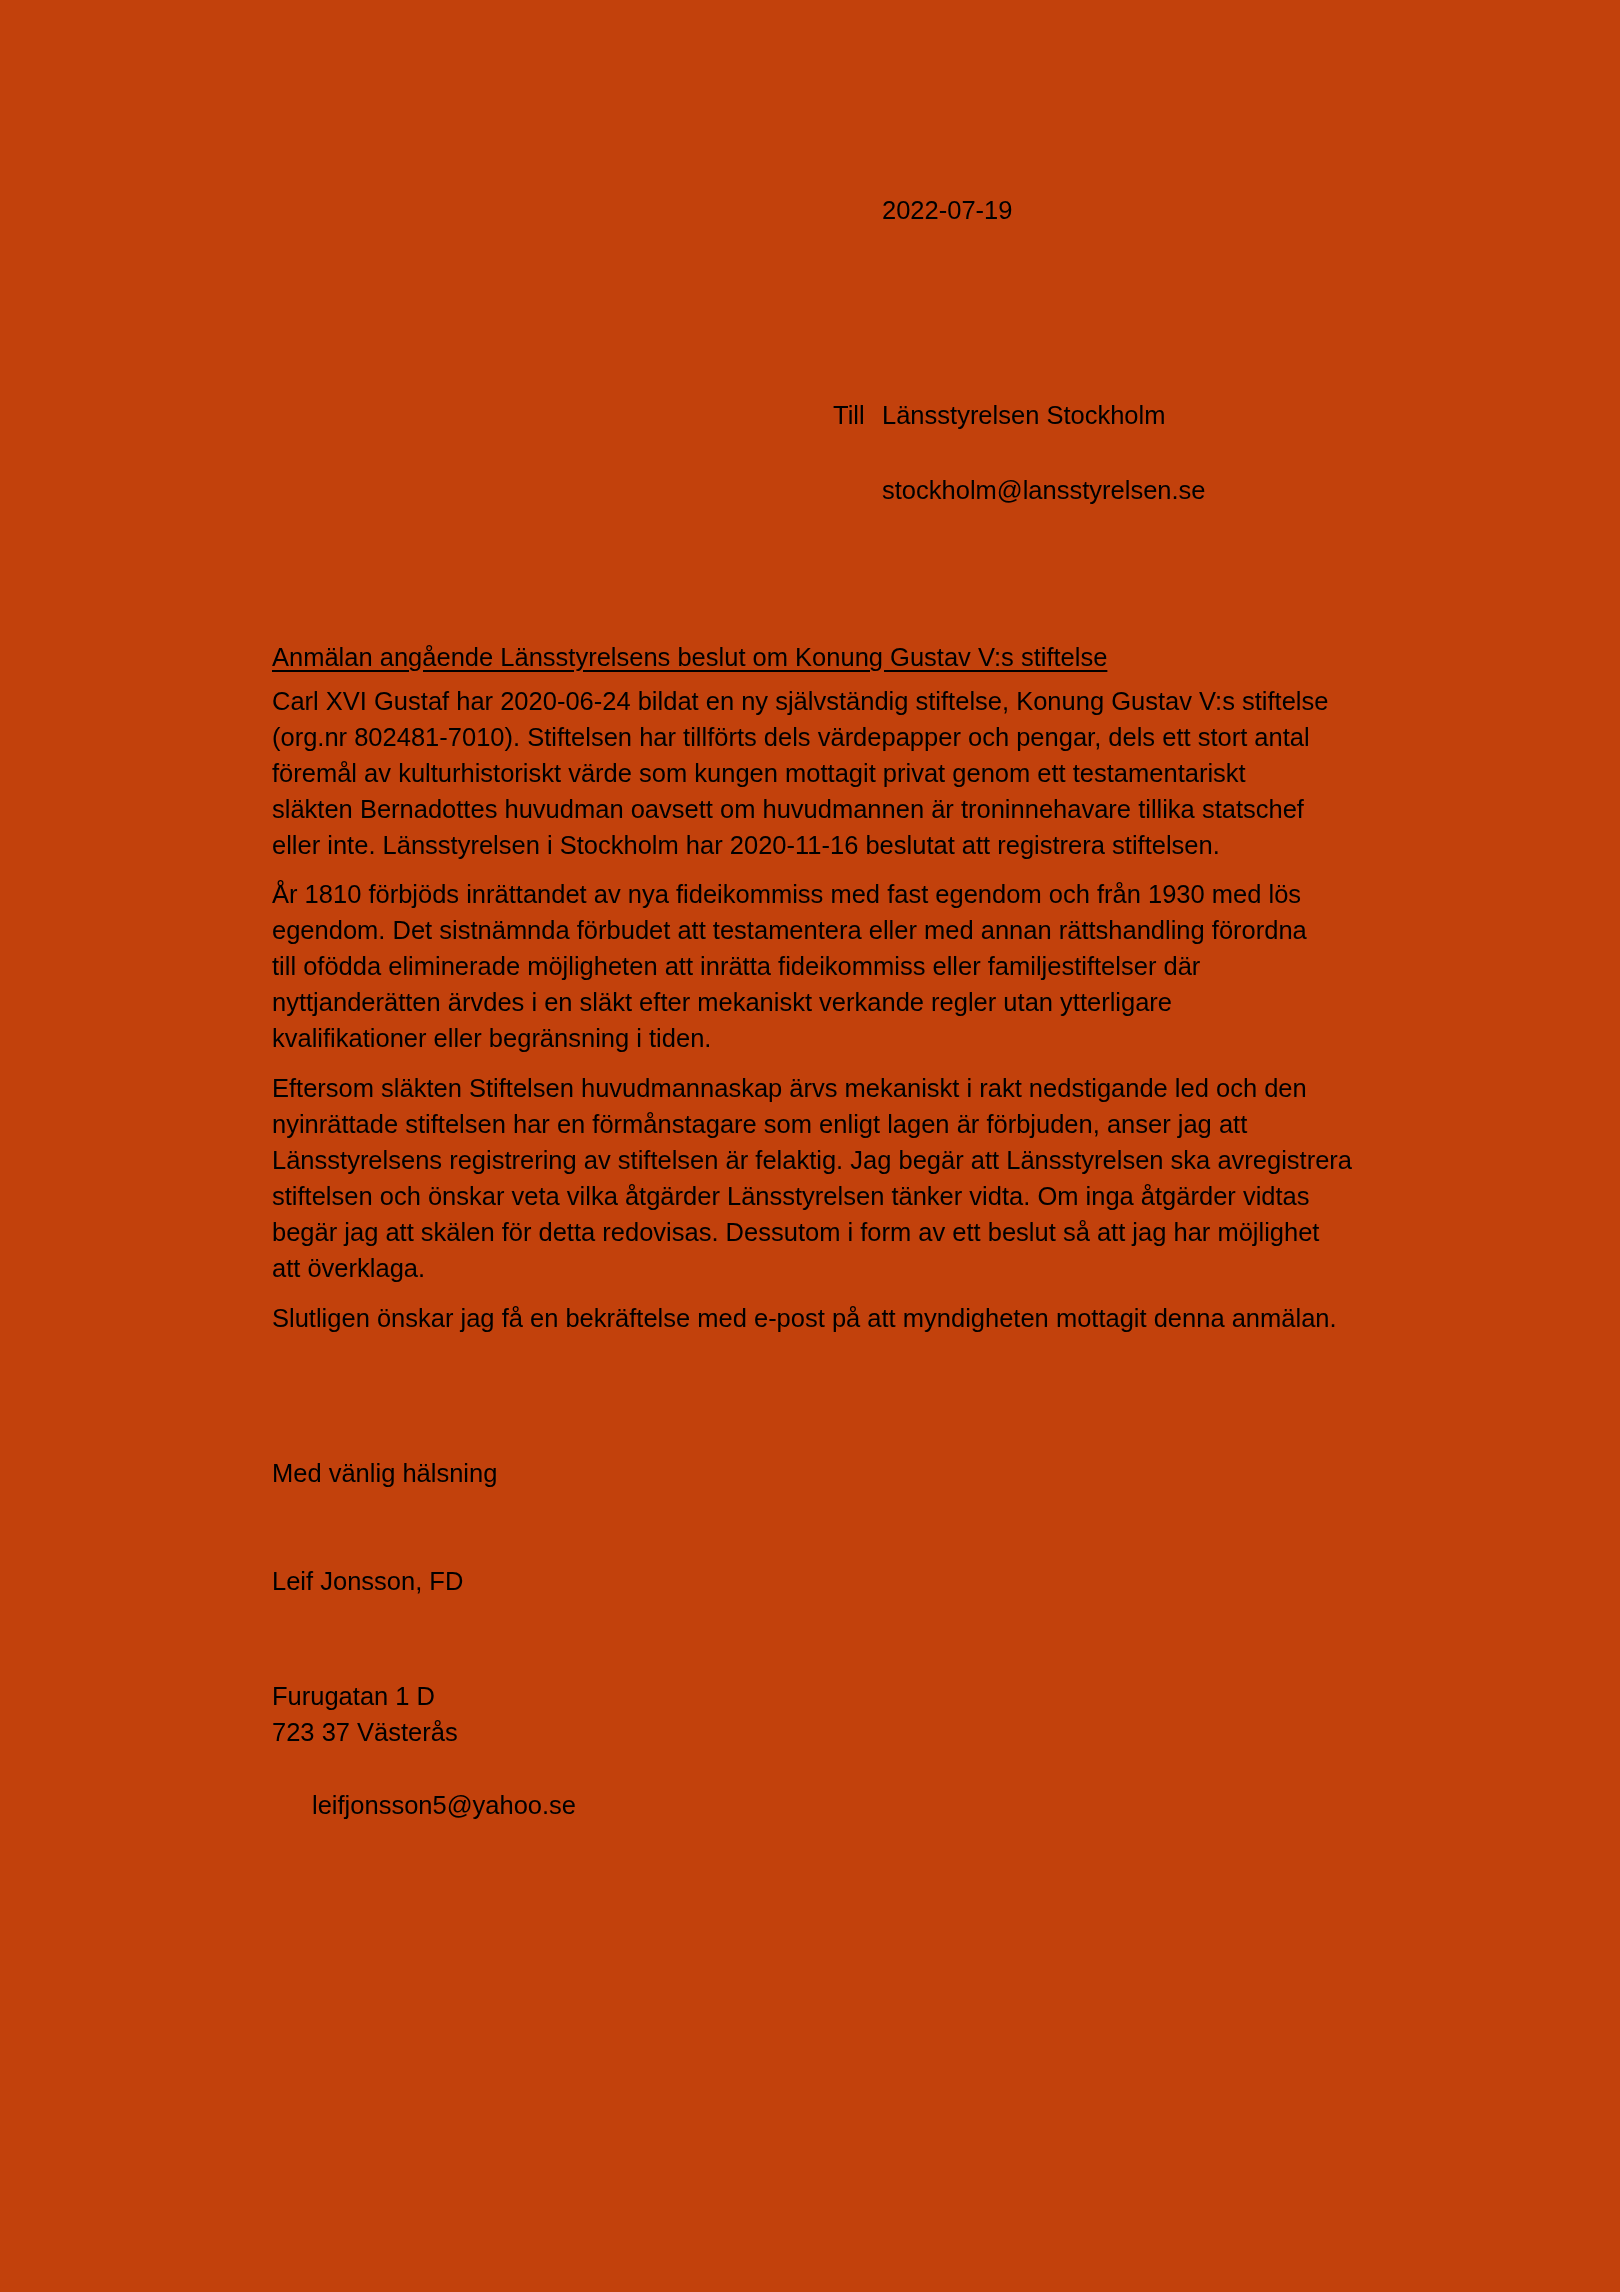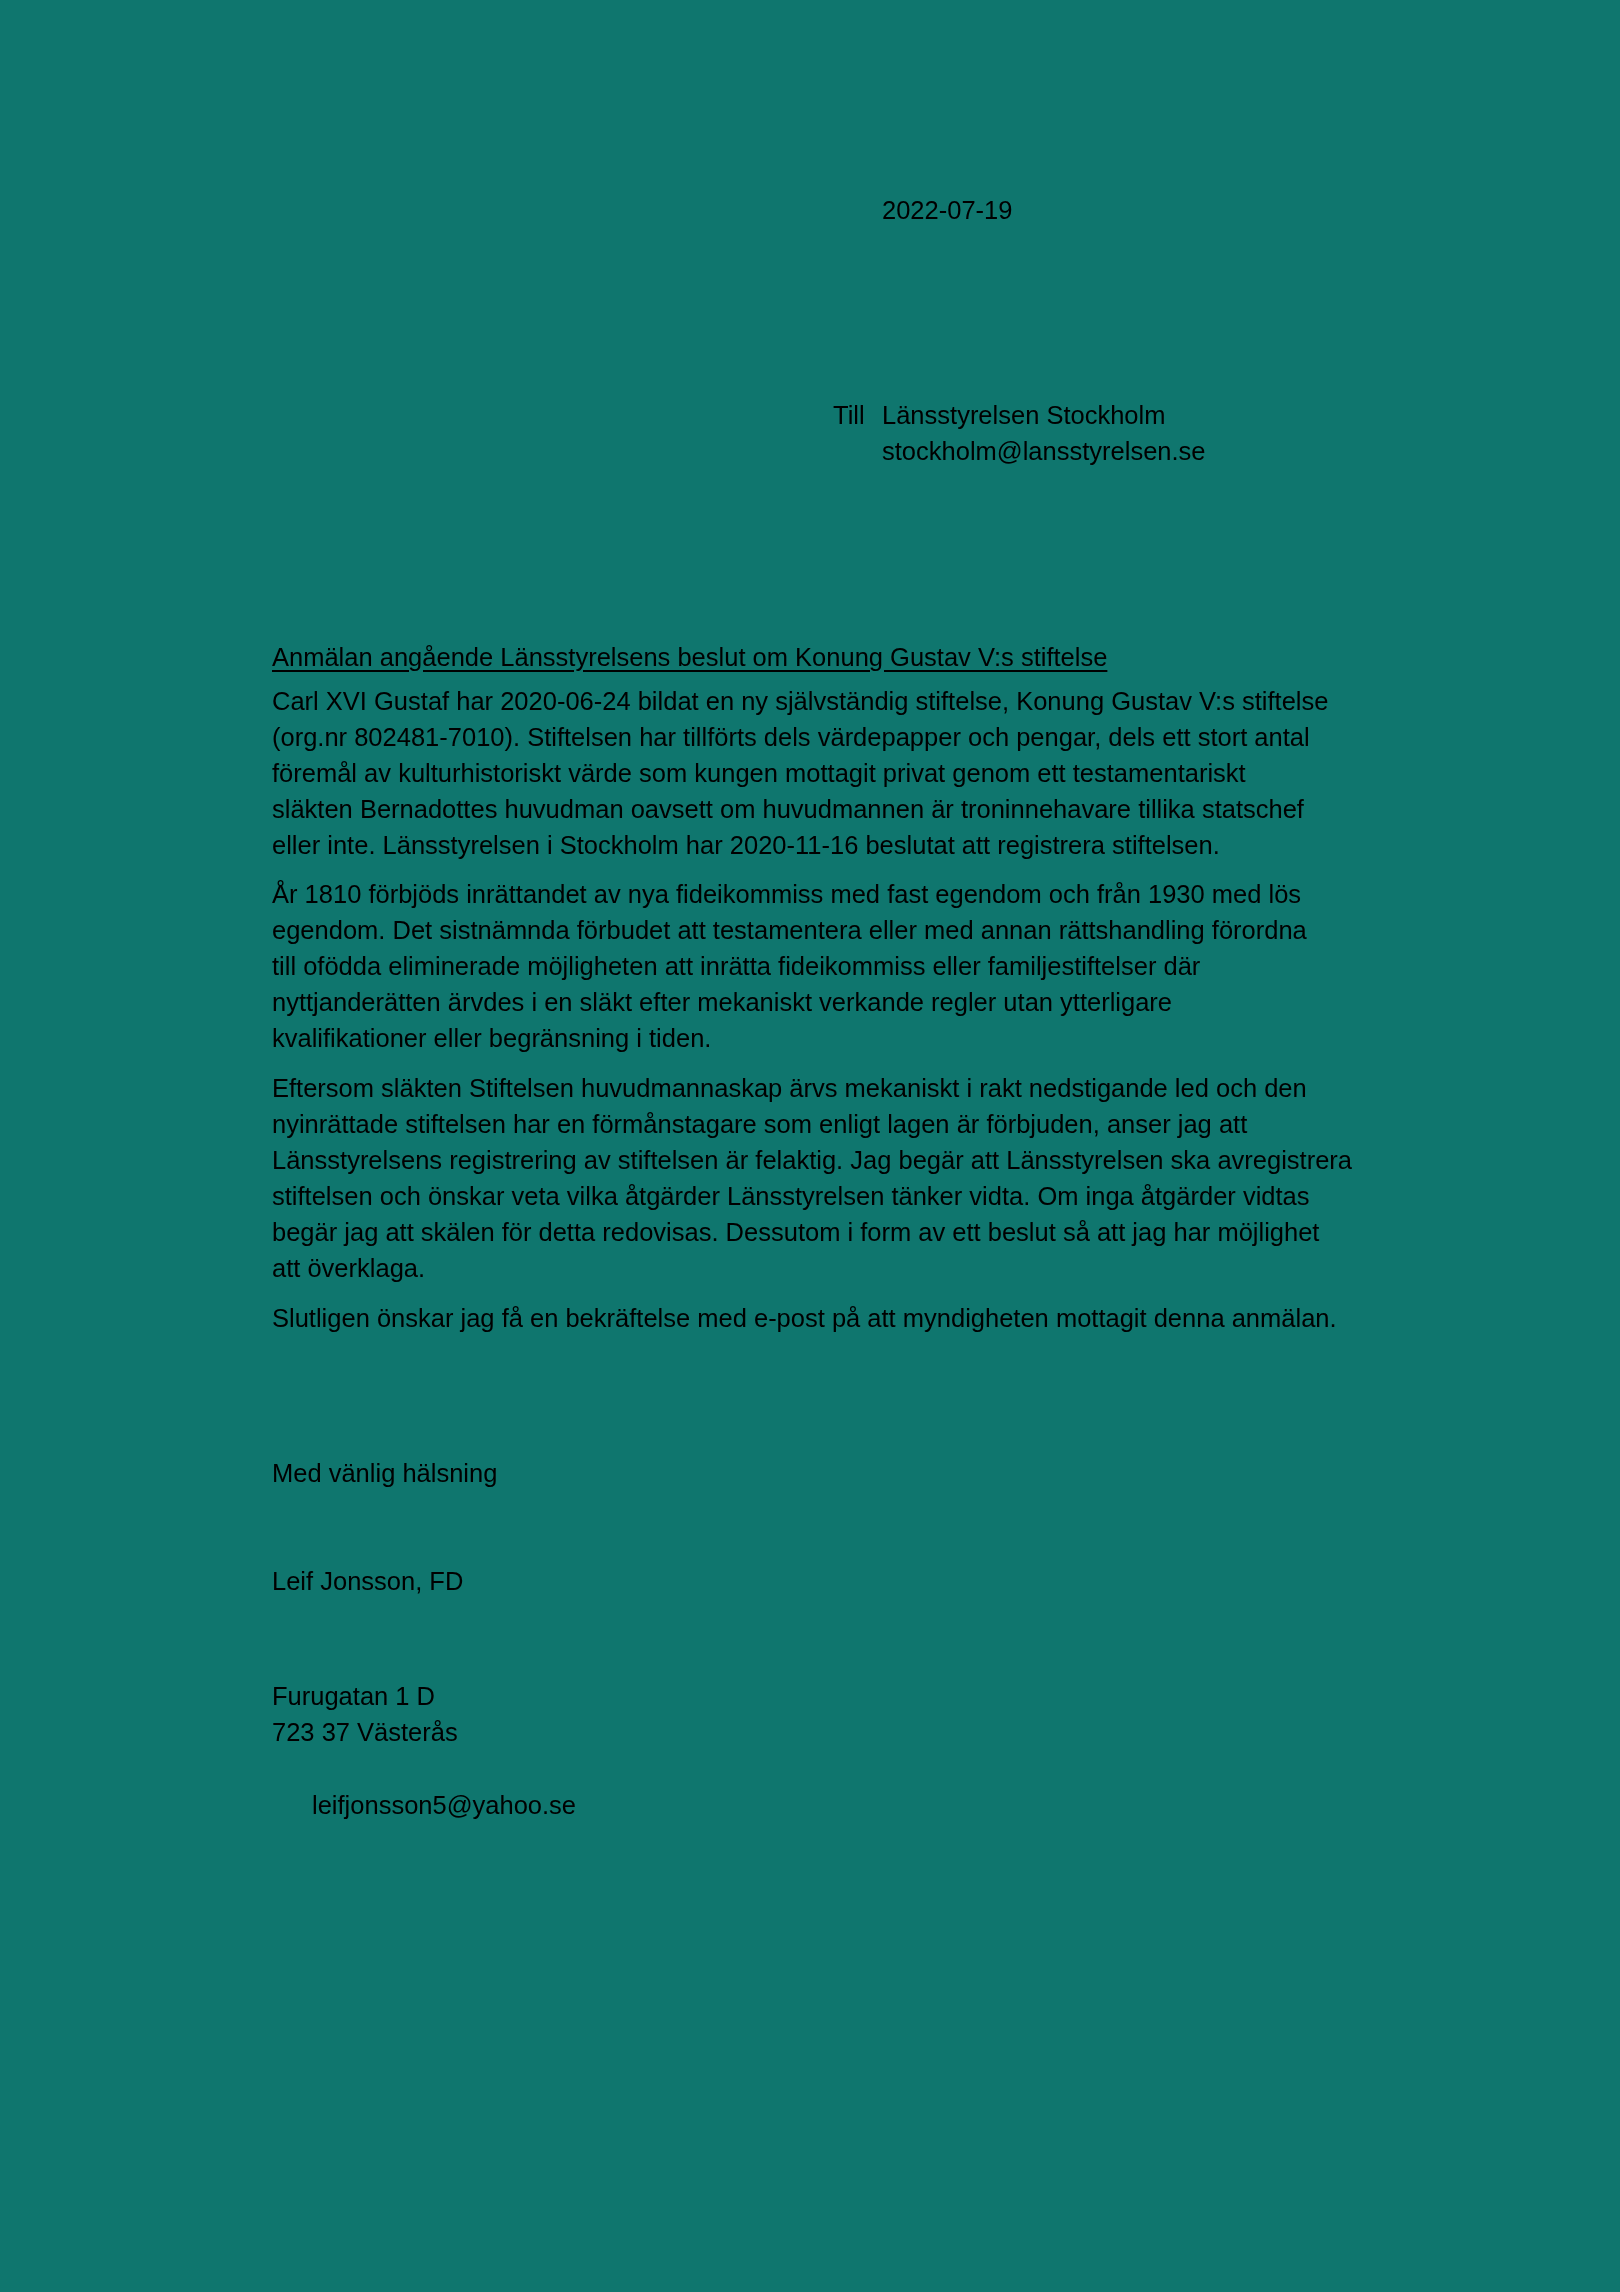--- a/index.html
+++ b/index.html
@@ -1,27 +1,27 @@
 <!DOCTYPE html>
 <html><head>
   <meta charset="utf-8">
   <style>
     html, body { margin: 0; padding: 0; background: #ffffff; }
     body { width: 1620px; height: 2293px; position: relative; overflow: hidden; }
     .page {
       position: absolute; left: 0; top: 0; width: 1620px; height: 2293px;
-      background: #0f766e; color: #000000;
+      background: #c2410c; color: #000000;
       font-family: "Liberation Sans", "DejaVu Sans", sans-serif;
       font-size: 25.5px; line-height: 36px;
     }
     .date { position: absolute; left: 882px; top: 192px; }
     .recipient { position: absolute; left: 833px; top: 386px; margin-top: 11px; }
     .recipient-row { display: flex; }
     .till-label { width: 49px; }
-    .recipient-lines { display: flex; flex-direction: column; }
+    .recipient-lines { display: flex; flex-direction: column; gap: 39px; }
     .content { position: absolute; left: 272px; top: 639px; width: 1176px; }
     .subject { text-decoration: underline; text-underline-offset: 3.9px; margin: 0 0 7.8px 0; }
     .para { margin: 0 0 13.7px 0; white-space: normal; }
     .para span { display: block; white-space: nowrap; }
     .closing { position: absolute; left: 272px; top: 1455px; }
     .signature { position: absolute; left: 272px; top: 1563px; }
     .address { position: absolute; left: 272px; top: 1678px; }
     .address span { display: block; }
     .email { position: absolute; left: 272px; top: 1787px; margin-left: 40px; }
   </style>

